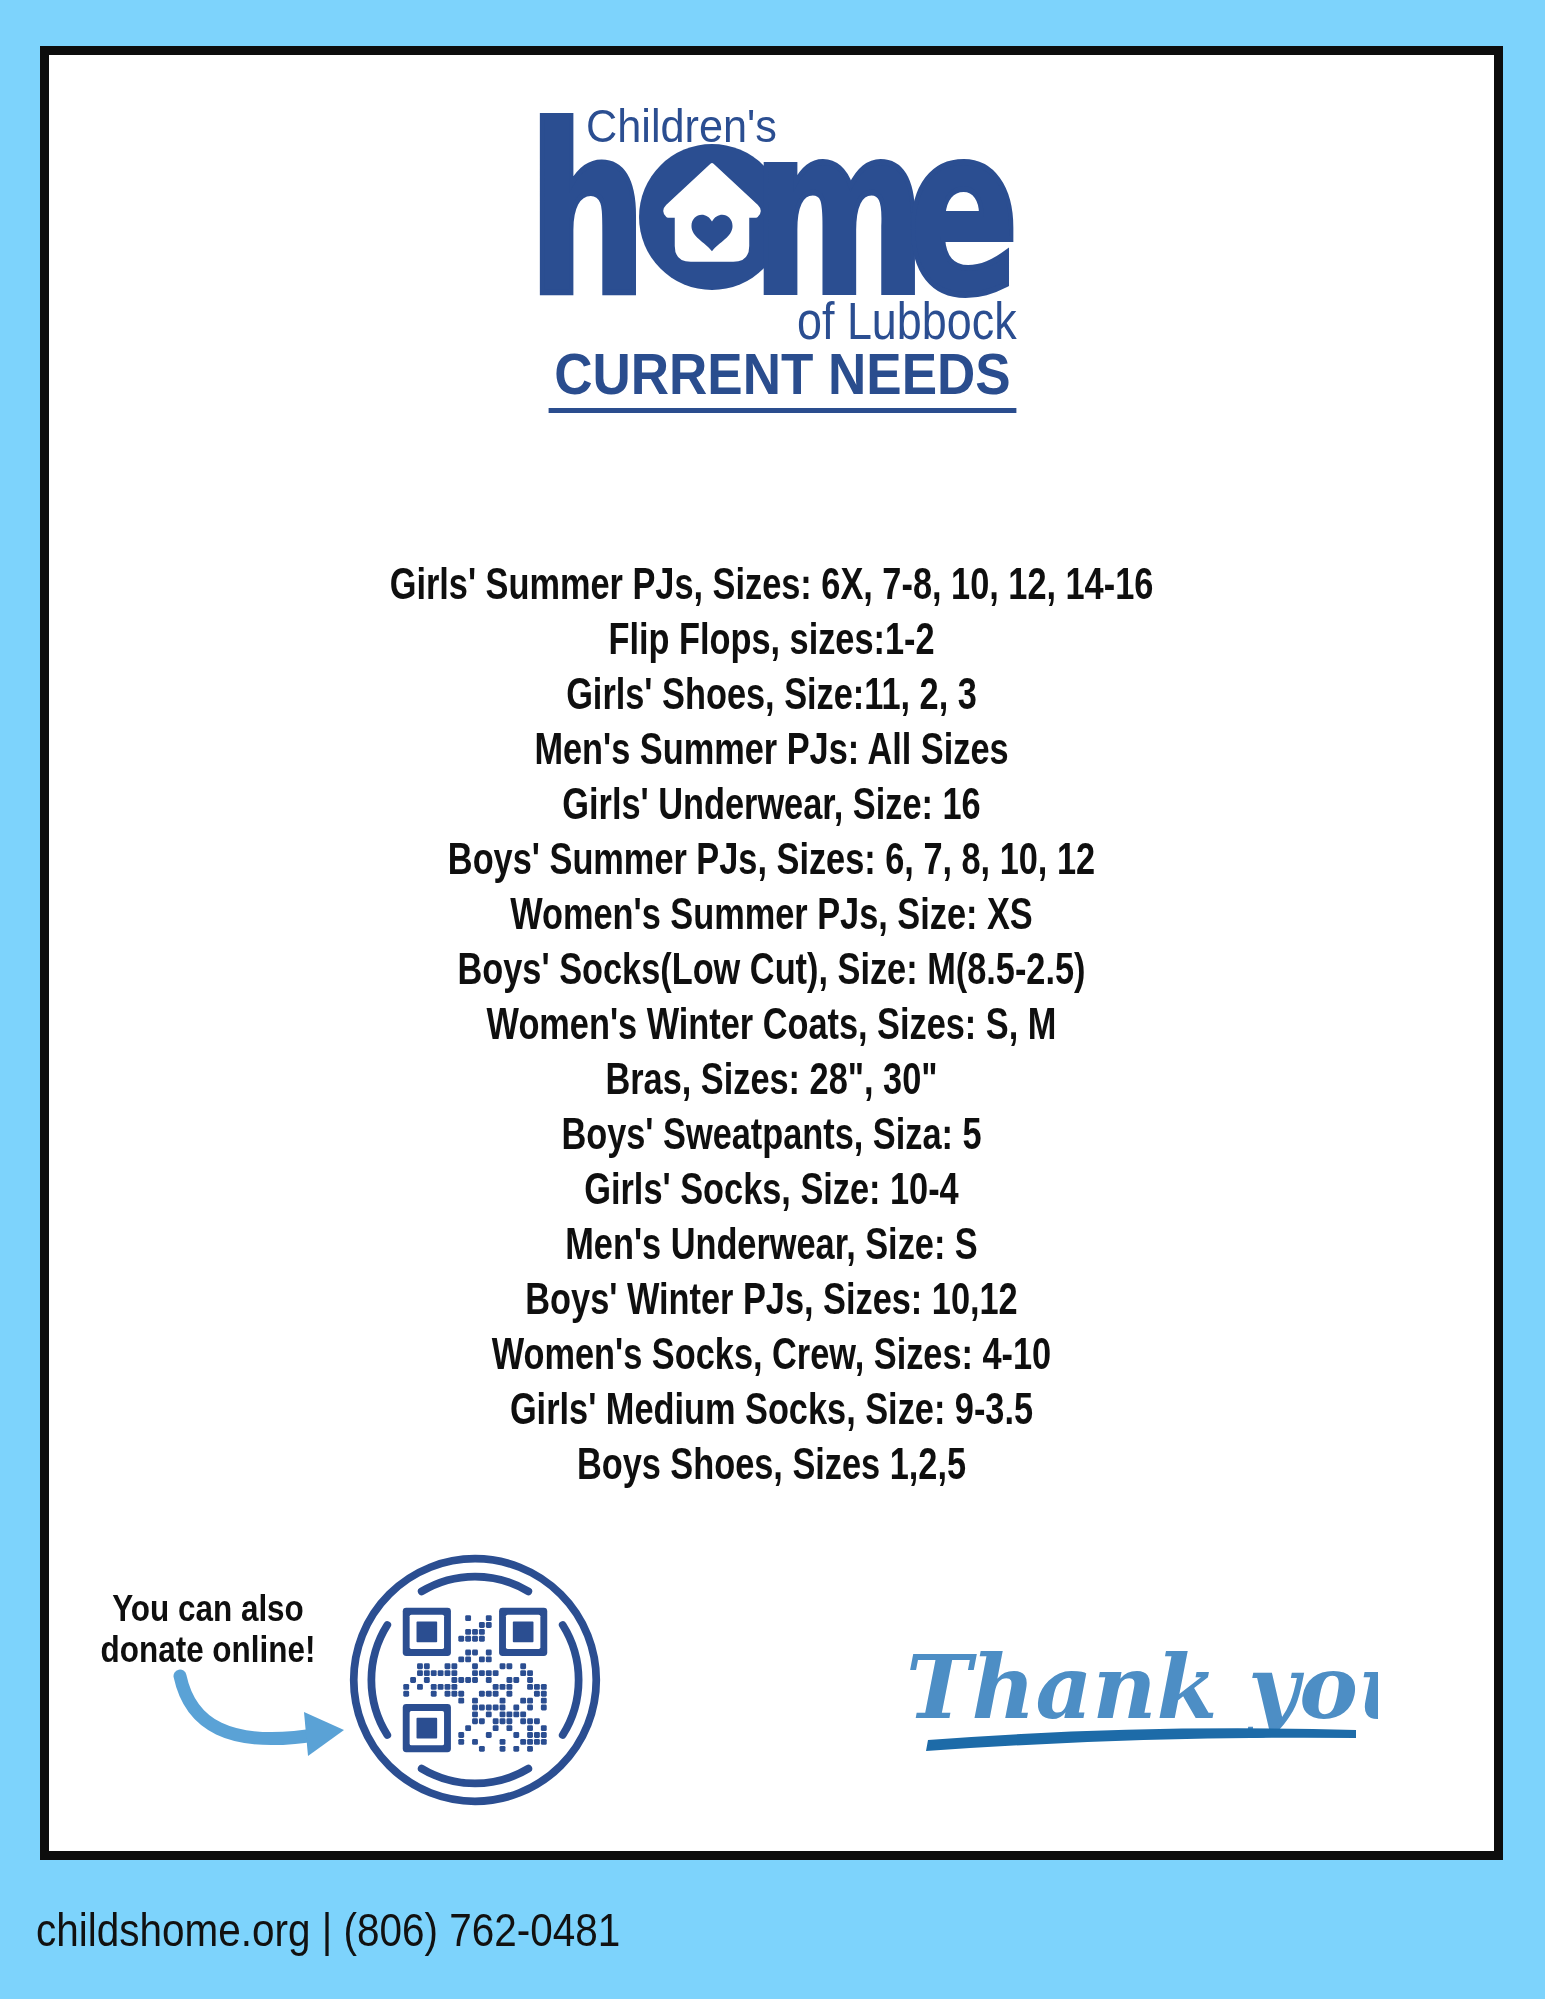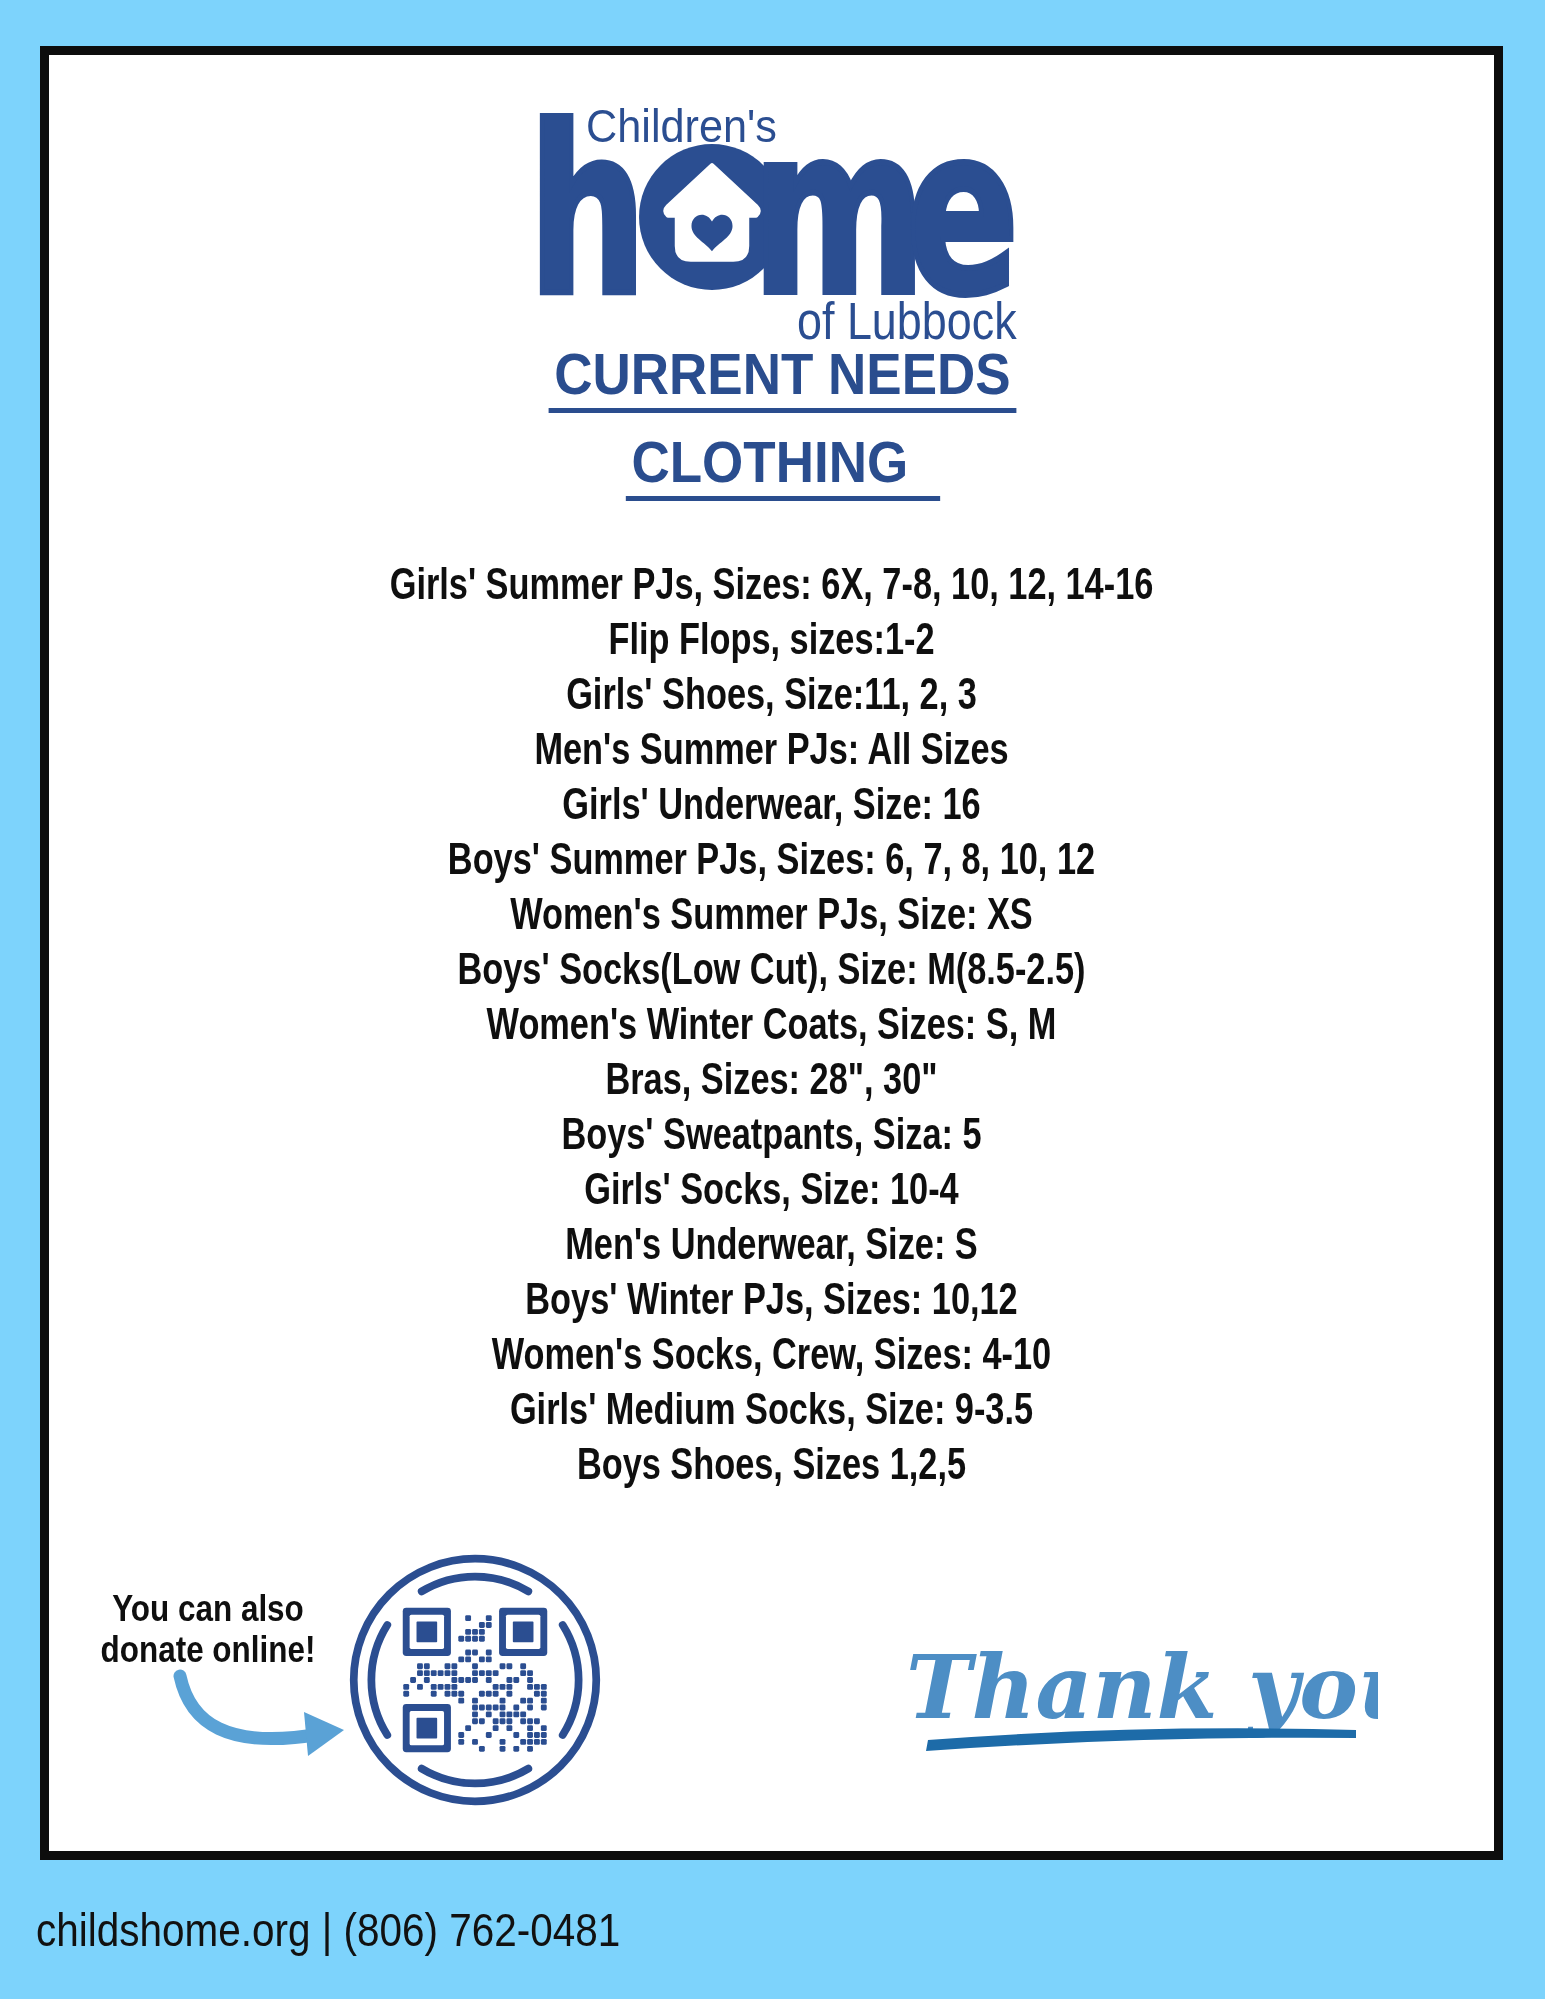--- a/index.html
+++ b/index.html
@@ -89,23 +89,20 @@
     </svg>
 
     <span class="home-letter home-m">m</span>
     <span class="home-letter home-e">e</span>
 
     <div class="logo-sub">of Lubbock</div>
   </div>
 
   <div class="heading-row h-title">
     <span class="heading-inner">CURRENT NEEDS</span>
-  </div>
-  <div class="heading-row h-sub">
-    <span class="heading-inner">CLOTHING</span>
   </div>
 
   <div class="needs">
     <div class="need-line">Girls' Summer PJs, Sizes: 6X, 7-8, 10, 12, 14-16</div>
     <div class="need-line">Flip Flops, sizes:1-2</div>
     <div class="need-line">Girls' Shoes, Size:11, 2, 3</div>
     <div class="need-line">Men's Summer PJs: All Sizes</div>
     <div class="need-line">Girls' Underwear, Size: 16</div>
     <div class="need-line">Boys' Summer PJs, Sizes: 6, 7, 8, 10, 12</div>
     <div class="need-line">Women's Summer PJs, Size: XS</div>

